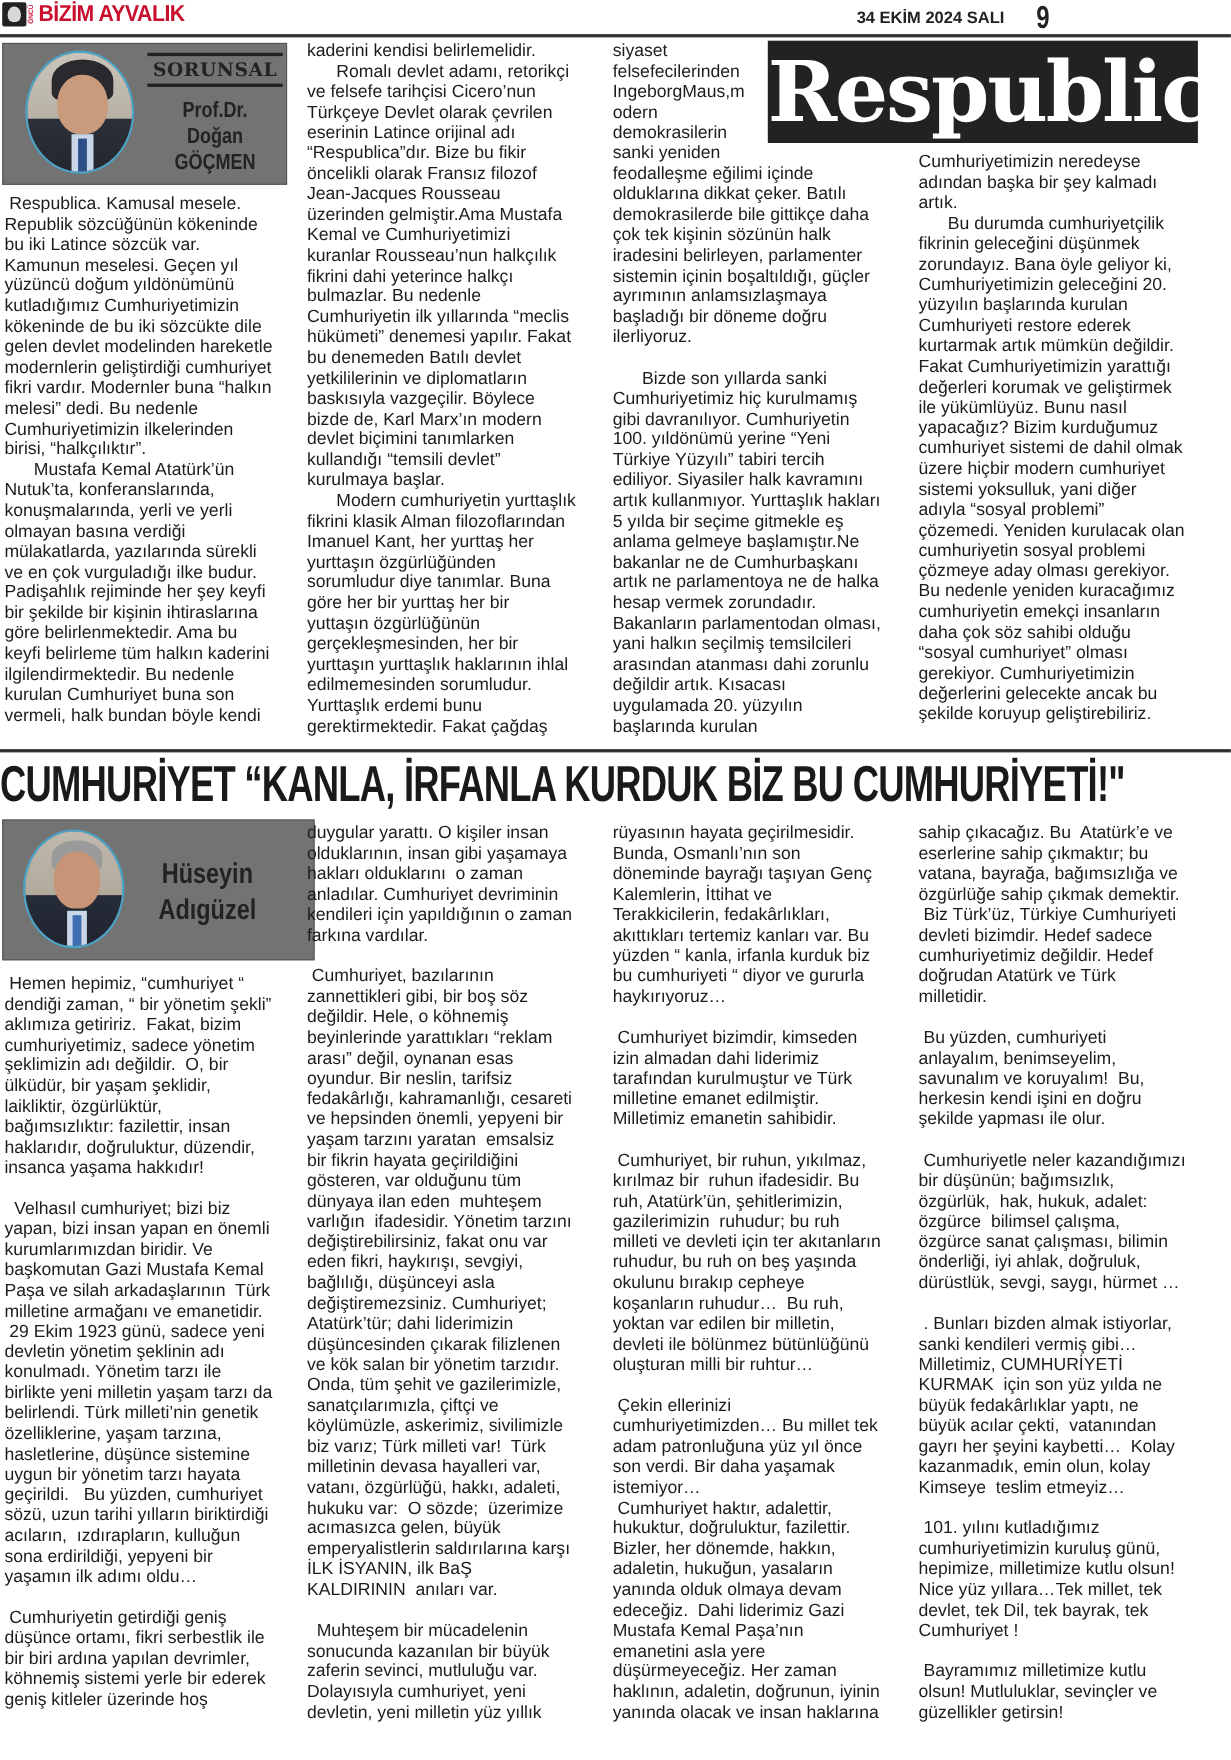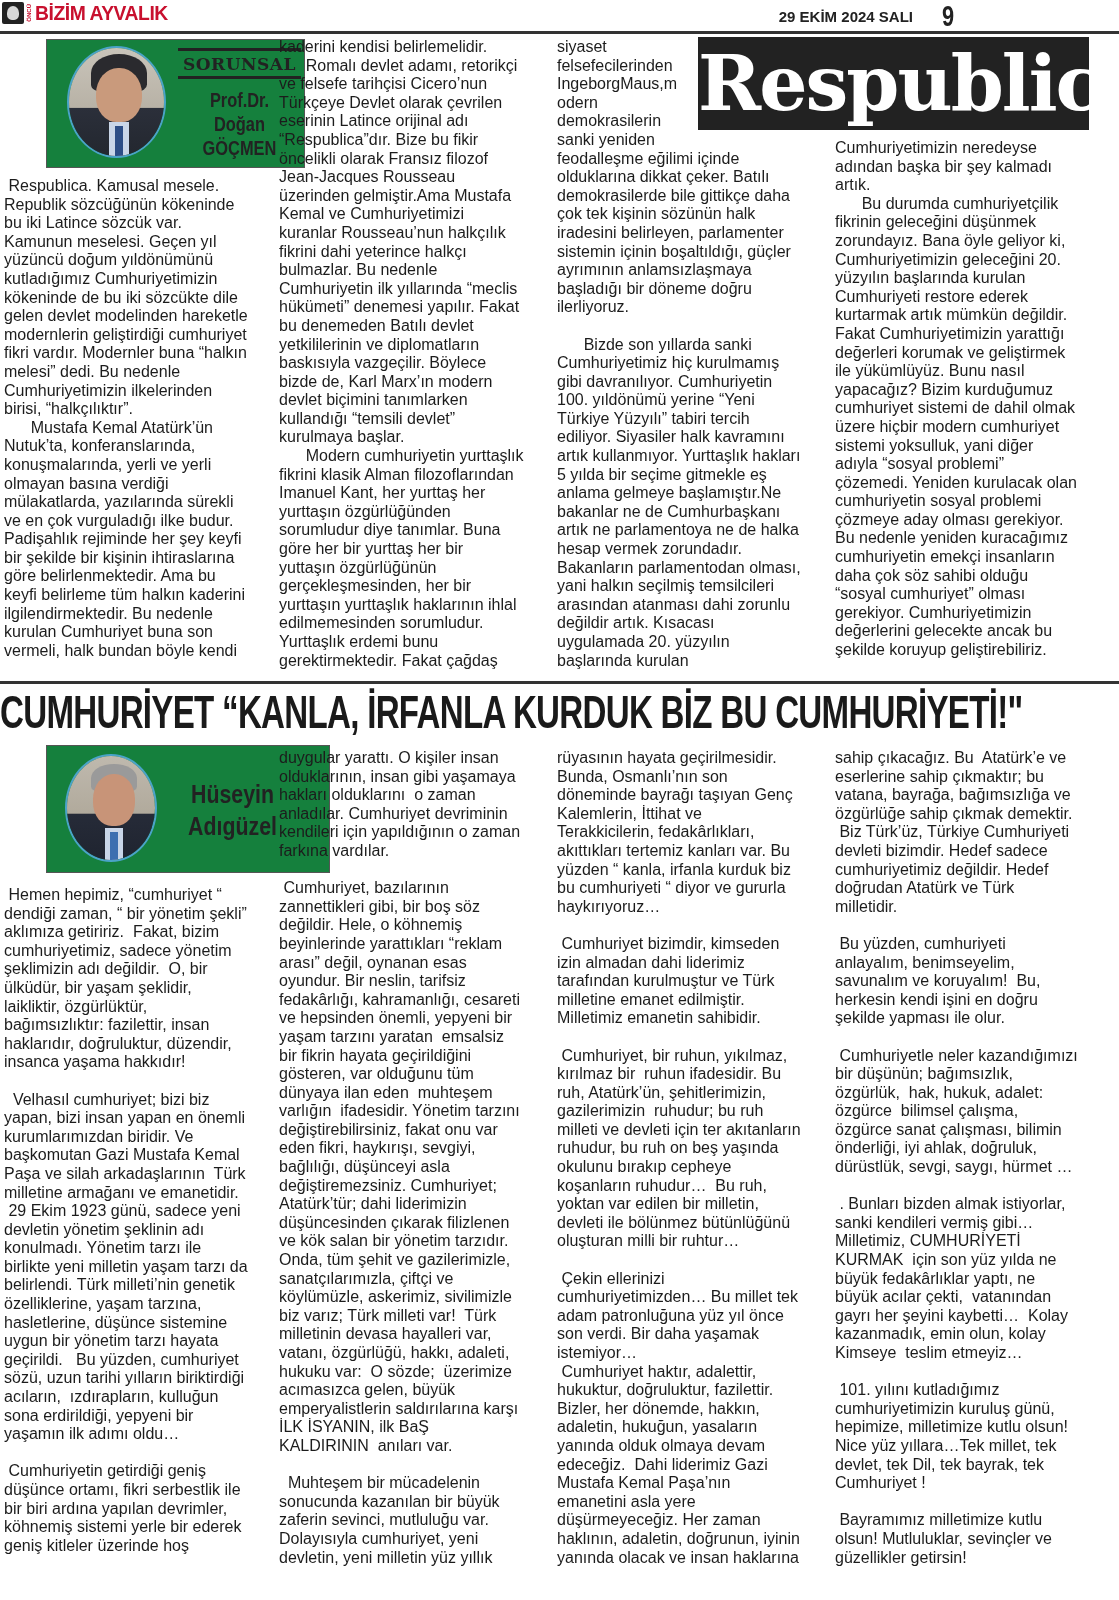--- a/index.html
+++ b/index.html
@@ -9,21 +9,21 @@
   .masthead { position: absolute; left: 0; top: 0; width: 965px; height: 34px; }
   .logo { position: absolute; left: 2px; top: 2px; display: flex; align-items: center; }
   .logo-icon { width: 22px; height: 22px; background: #222; border-radius: 2px; position: relative; overflow: hidden; }
   .logo-icon::after { content: ""; position: absolute; left: 5px; top: 4px; width: 12px; height: 14px; background: #d8d8d8; border-radius: 50% 50% 40% 40%; }
   .logo-sub { font-family: "Liberation Sans", sans-serif; font-size: 6px; font-weight: bold; color: #c8102e; writing-mode: vertical-rl; transform: rotate(180deg); margin: 0 2px; line-height: 7px; }
   .logo-text { font-family: "Liberation Sans", sans-serif; font-weight: bold; font-size: 21px; color: #c8102e; letter-spacing: -0.5px; transform: scaleX(0.92); transform-origin: left; line-height: 22px; }
   .date { position: absolute; right: 52px; top: 8px; font-weight: bold; font-size: 15px; color: #222; }
   .page-no { position: absolute; right: 9px; top: 0px; font-weight: bold; font-size: 29px; color: #222; transform: scaleX(0.75); }
   .top-rule { position: absolute; left: 0; top: 31px; width: 1119px; height: 3px; background: #333; }
 
-  .author-box { position: absolute; border: 1.5px solid #555; background: #15803d; margin-left: 44px; }
+  .author-box { position: absolute; border: 1.5px solid #555; background: #737373; }
   .photo { position: absolute; border-radius: 50%; border: 2px solid #4aa3c8; overflow: hidden; }
   .photo .bg { position: absolute; inset: 0; background: linear-gradient(180deg, #c9c4ba 0%, #b8b2a6 55%, #2b2f3a 56%, #23272f 100%); }
   .photo .face { position: absolute; border-radius: 48% 48% 45% 45%; background: #c99a7c; }
   .photo .hair { position: absolute; border-radius: 50% 50% 20% 20%; }
   .photo .shirt { position: absolute; background: #c9d6e8; }
   .photo .tie { position: absolute; background: #2d4e86; }
 
   .sorunsal { position: absolute; left: 131px; top: 8px; width: 123px; border-top: 3px solid #222; border-bottom: 3px solid #222; text-align: center; font-family: "DejaVu Serif", serif; font-weight: bold; font-size: 17px; padding: 3px 0 2px; letter-spacing: 0.5px; color: #222; }
   .author-name { position: absolute; text-align: center; font-family: "Liberation Sans", sans-serif; font-weight: bold; color: #222; transform: scaleX(0.82); }
 
@@ -37,21 +37,21 @@
 </style>
 </head>
 <body>
 
 <div class="masthead">
   <div class="logo">
     <span class="logo-icon"></span>
     <span class="logo-sub">ÖNCÜ</span>
     <span class="logo-text">BİZİM AYVALIK</span>
   </div>
-  <span class="date">29 EKİM 2024 SALI</span>
+  <span class="date">34 EKİM 2024 SALI</span>
   <span class="page-no">9</span>
   <div class="top-rule"></div>
 </div>
 
 <div class="author-box" style="left:2px; top:39px; width:259px; height:129px;">
   <div class="photo" style="left:20px; top:6px; width:99px; height:112px;">
     <div class="bg"></div>
     <div class="hair" style="left:22px; top:6px; width:56px; height:38px; background:#2a2a2e;"></div>
     <div class="face" style="left:27px; top:20px; width:46px; height:54px;"></div>
     <div class="shirt" style="left:40px; top:74px; width:20px; height:40px;"></div>

